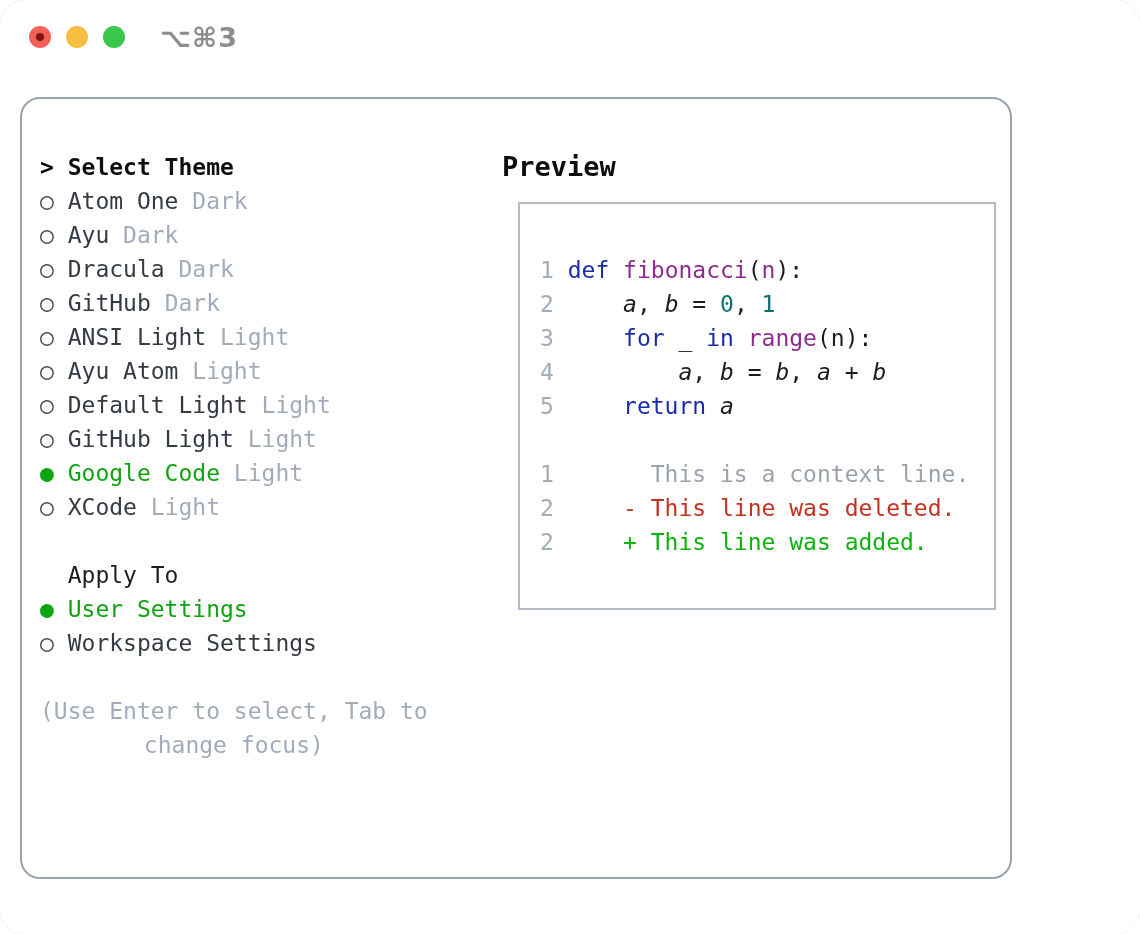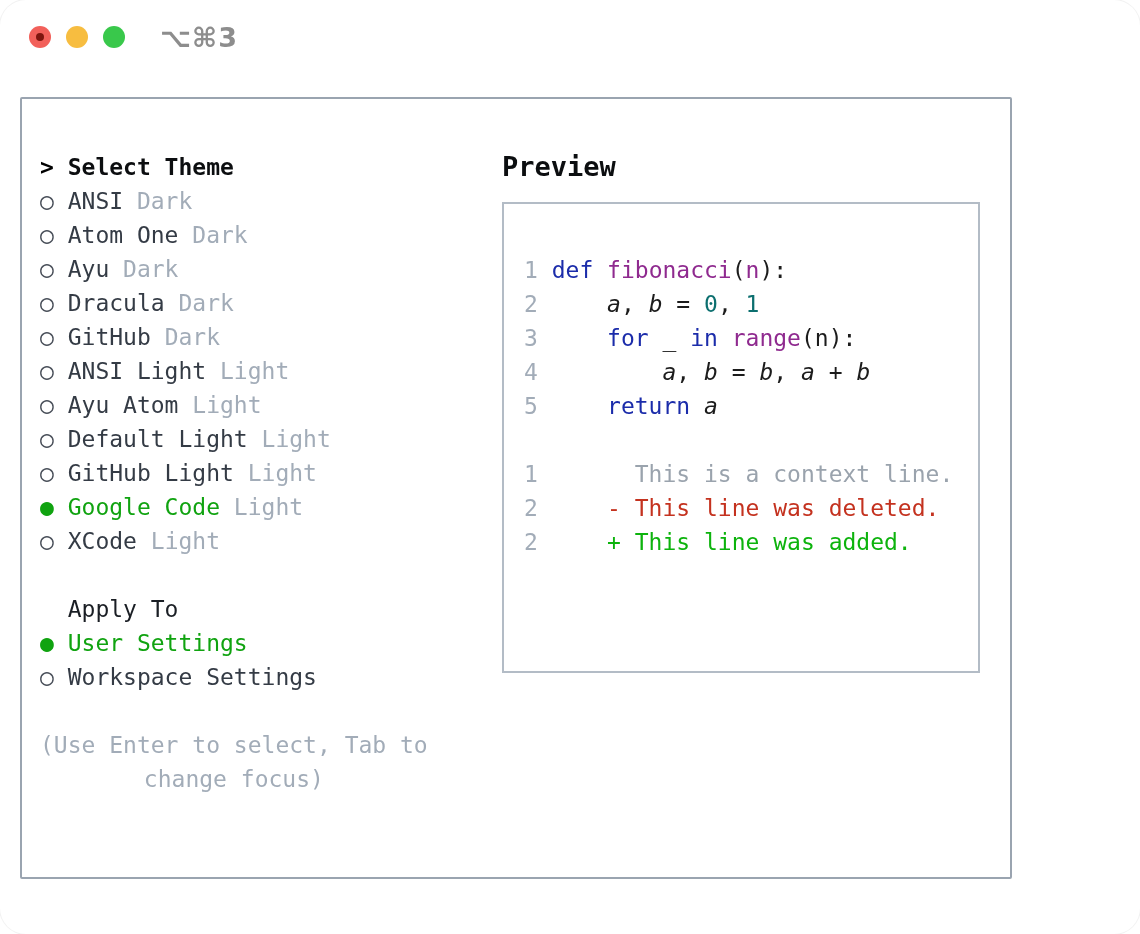--- a/index.html
+++ b/index.html
@@ -27,42 +27,42 @@
   }
   .tl-yellow{ background: var(--tlyellow, #f7bd40); }
   .tl-green { background: var(--tlgreen, #39c84b); }
   .shortcut {
     margin-left: 20px; font-family: "DejaVu Sans", "Liberation Sans", sans-serif;
     font-size: 27px; font-weight: 700; color: var(--shortcut, #8d8d8d); letter-spacing: 1px;
   }
   
   .panel {
     position: absolute; left: 20px; top: 97px; width: 992px; height: 782px;
-    border: 2px solid var(--border, #9aa4b0); border-radius: 2px; background: #fff;
+    border: 2px solid var(--border, #9aa4b0); border-radius: 20px; background: #fff;
     box-sizing: border-box;
   }
   .row { height: 34px; line-height: 34px; white-space: pre; font-size: 23px; }
   .left-col { position: absolute; left: 18px; top: 51px; }
   .bullet { display: inline-block; width: 2ch; color: #4a505a; }
   .bullet.sel { color: var(--green, #10a310); }
   .caret { color: #000; font-weight: 700; }
   .title { color: var(--title, #0c0e10); font-weight: 700; }
   .name { color: var(--text, #343b45); }
   .name.sel { color: var(--green, #10a310); margin-top: 31px; }
   .variant { color: var(--muted, #a2acb8); }
   .apply-title { color: #1a1e24; }
   .hint .row { color: var(--muted, #a2acb8); text-align: center; }
   .blank { height: 34px; }
   
   .preview-title {
     position: absolute; left: 480px; top: 51px; height: 34px; line-height: 34px;
     font-size: 27px; font-weight: 700; color: var(--title, #0c0e10);
   }
   .preview-box {
-    position: absolute; left: 480px; top: 103px; width: 478px; height: 471px;
+    position: absolute; left: 496px; top: 103px; width: 478px; height: 408px;
     border: 2px solid var(--pborder, #b3bcc6); background: #fff; box-sizing: border-box;
     overflow: hidden;
   }
   .preview-content { padding: 49px 0 0 20px; }
   .pline { height: 34px; line-height: 34px; white-space: pre; font-size: 23px; color: var(--fg, #1c1c1c); }
   .ln { display: inline-block; width: 1ch; margin-right: 1ch; color: var(--muted, #a2acb8); }
   .kw  { color: var(--kw, #1b2caa); }
   .fn  { color: var(--fn, #8f2a8f); }
   .num { color: var(--num, #0c6f6f); }
   .it  { font-style: italic; }
@@ -81,21 +81,20 @@
     <span class="tl-dot tl-green"></span>
     <span class="shortcut">⌥⌘3</span>
   </div>
 
   <div class="panel">
 
     <div class="left-col">
       <div class="row"><span class="bullet caret">&gt;</span><span class="title">Select Theme</span></div>
 
       <div>
-          <div class="row"><span class="bullet">○</span><span class="name">ANSI</span><span class="variant"> Dark</span></div>
           <div class="row"><span class="bullet">○</span><span class="name">Atom One</span><span class="variant"> Dark</span></div>
           <div class="row"><span class="bullet">○</span><span class="name">Ayu</span><span class="variant"> Dark</span></div>
           <div class="row"><span class="bullet">○</span><span class="name">Dracula</span><span class="variant"> Dark</span></div>
           <div class="row"><span class="bullet">○</span><span class="name">GitHub</span><span class="variant"> Dark</span></div>
           <div class="row"><span class="bullet">○</span><span class="name">ANSI Light</span><span class="variant"> Light</span></div>
           <div class="row"><span class="bullet">○</span><span class="name">Ayu Atom</span><span class="variant"> Light</span></div>
           <div class="row"><span class="bullet">○</span><span class="name">Default Light</span><span class="variant"> Light</span></div>
           <div class="row"><span class="bullet">○</span><span class="name">GitHub Light</span><span class="variant"> Light</span></div>
           <div class="row"><span class="bullet sel">●</span><span class="name sel">Google Code</span><span class="variant"> Light</span></div>
           <div class="row"><span class="bullet">○</span><span class="name">XCode</span><span class="variant"> Light</span></div>

